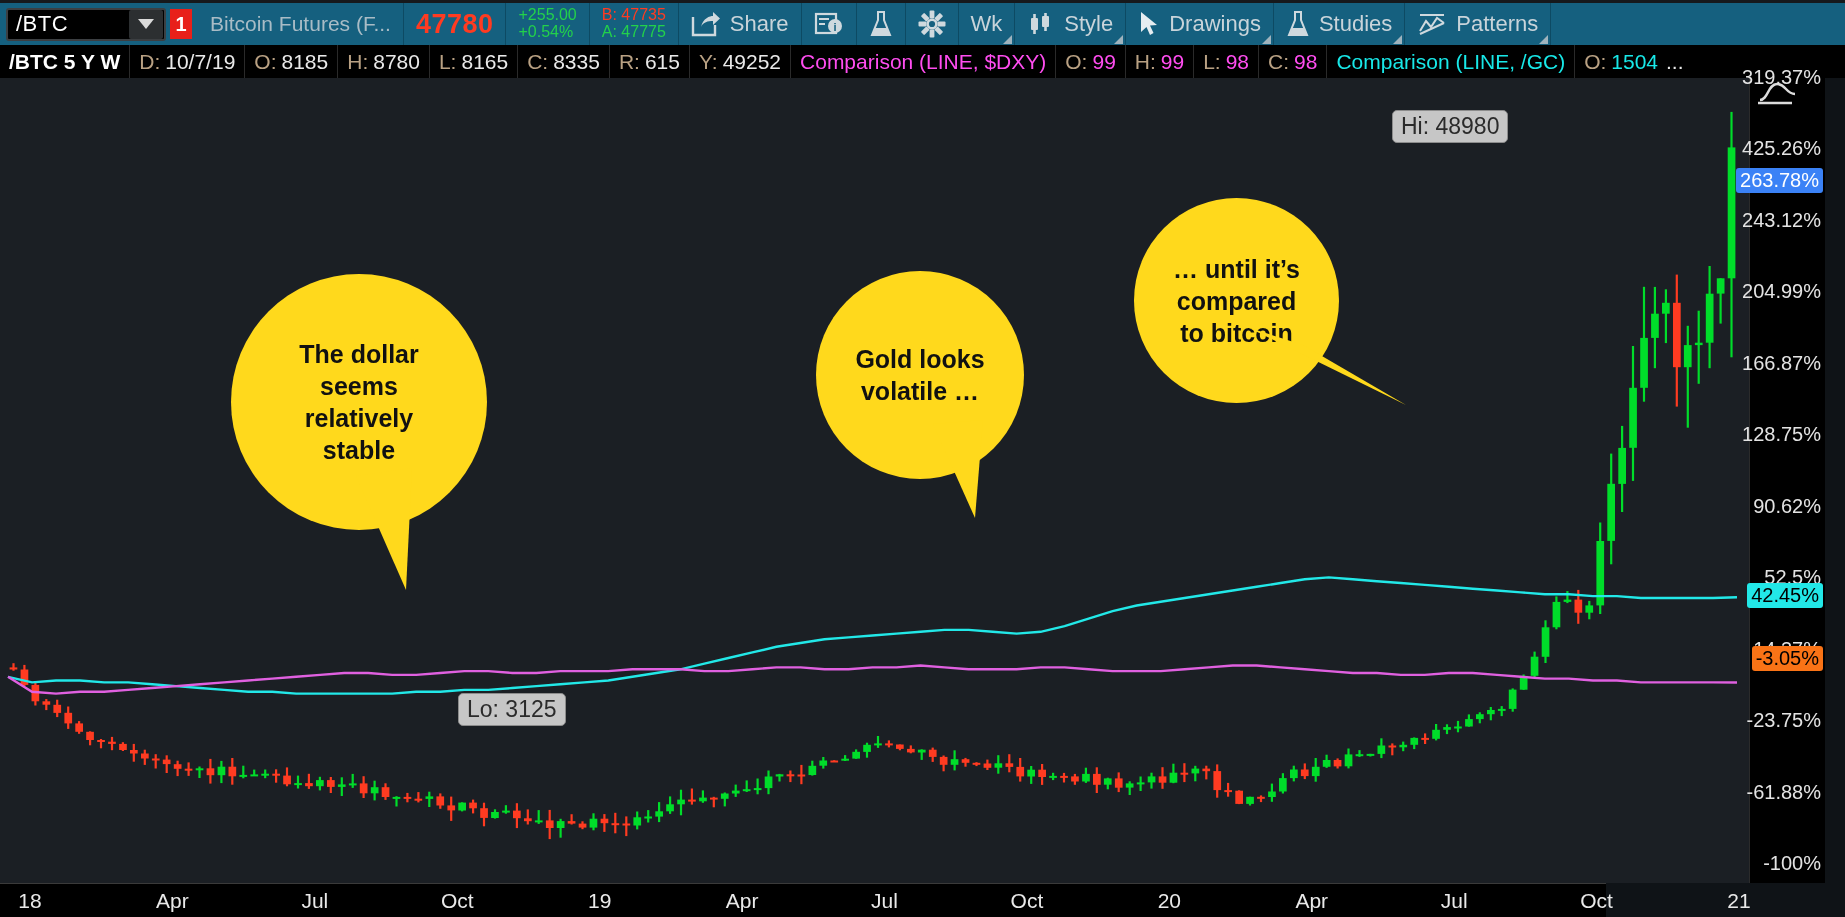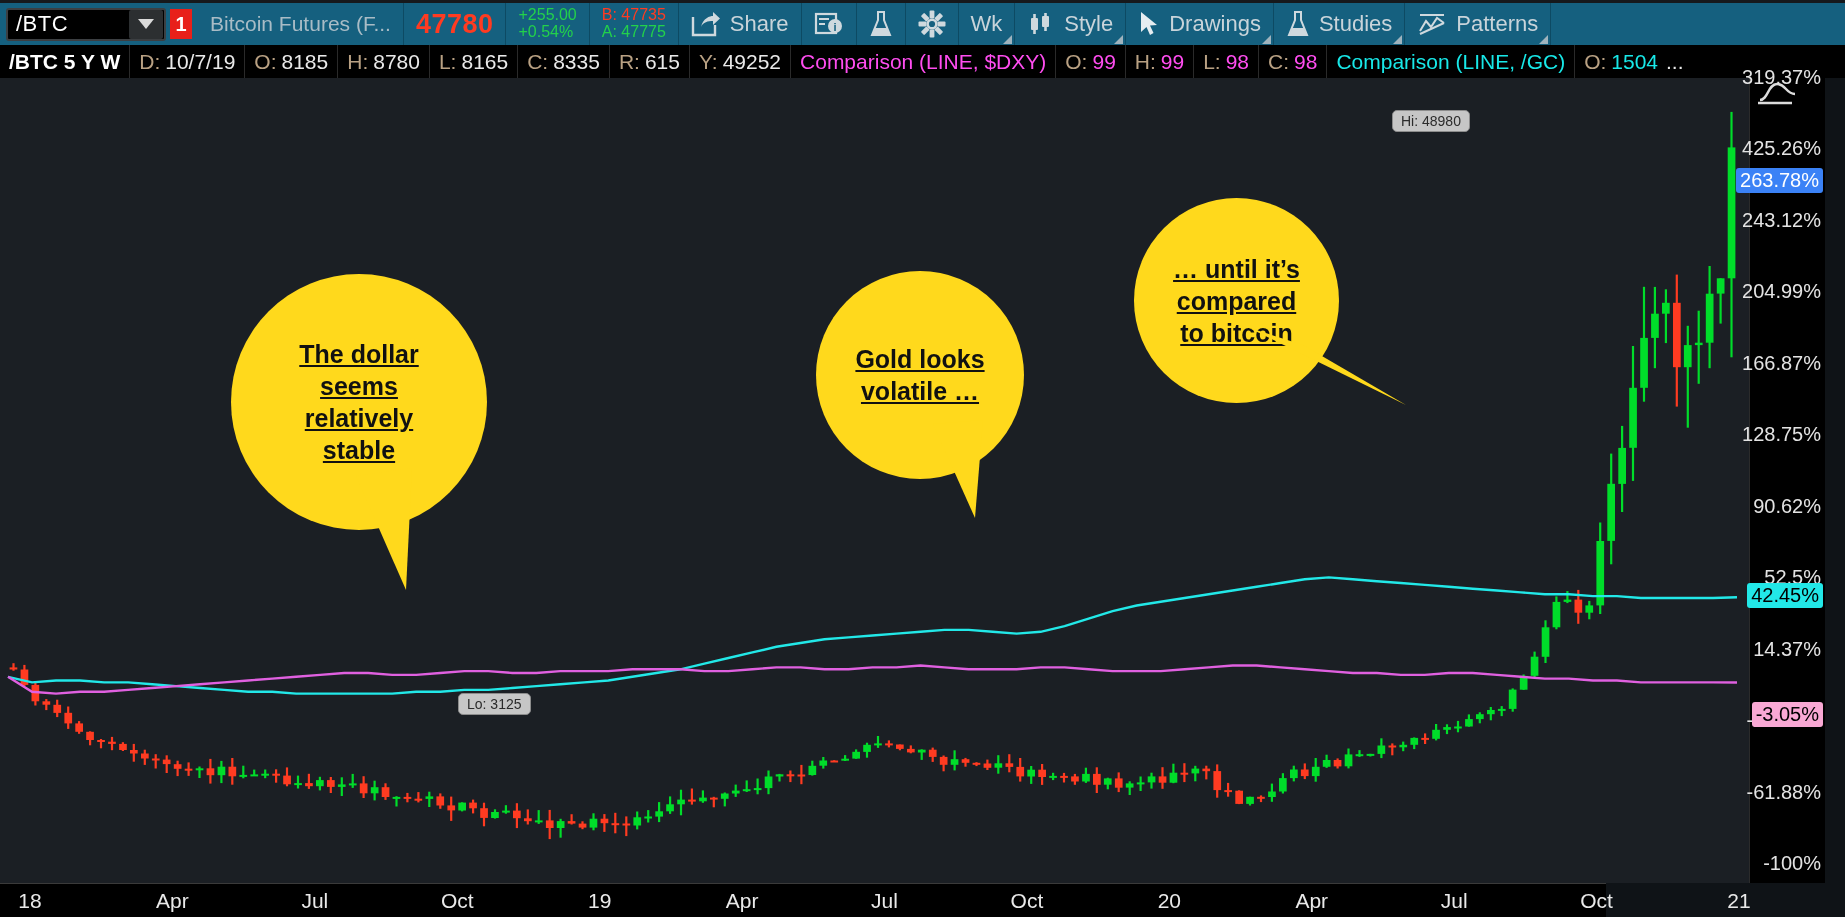--- a/index.html
+++ b/index.html
@@ -100,30 +100,30 @@
   }
   .ta-tick {
     position: absolute; top: 5px; color: #e9e9e9; font-size: 21px;
     transform: translateX(-50%); white-space: nowrap;
   }
 
   
   .hl-tip {
     position: absolute; background: #c6c6c6; color: #2b2b2b;
     border: 1px solid #8c8c8c; border-radius: 5px;
-    font-size: 14px; padding: 2px 8px; white-space: nowrap;
+    font-size: 23px; padding: 2px 8px; white-space: nowrap;
   }
   .hl-tip .num { color: #2b2b2b; }
 
   
   .bubble {
     position: absolute; background: #ffd91c; border-radius: 50%;
     display: flex; align-items: center; justify-content: center;
     text-align: center; color: #111; font-weight: bold;
-    line-height: 1.28; padding: 14px; text-decoration: underline;
+    line-height: 1.28; padding: 14px;
   }
   .bubble span { display: block; }
 </style>
 </head>
 <body>
 
 <div id="app">
 
   <div class="toolbar">
 
@@ -709,21 +709,21 @@
         <div class="pa-tick" style="top: 416.87px;">90.62%</div>
         <div class="pa-tick" style="top: 488.339px;">52.5%</div>
         <div class="pa-tick" style="top: 559.826px;">14.37%</div>
         <div class="pa-tick" style="top: 631.295px;">-23.75%</div>
         <div class="pa-tick" style="top: 702.783px;">-61.88%</div>
         <div class="pa-tick" style="top: 774.252px;">-100%</div>
       </div>
     <div id="pa-markers">
         <div class="pa-marker" style="background: #3b82f6; color: rgb(255, 255, 255); top: 90.2223px;">263.78%</div>
         <div class="pa-marker" style="background: rgb(34, 232, 232); color: rgb(0, 0, 0); top: 505.181px;">42.45%</div>
-        <div class="pa-marker" style="background: #f9a8d4; color: rgb(0, 0, 0); top: 624px;">-3.05%</div>
+        <div class="pa-marker" style="background: #f97316; color: rgb(0, 0, 0); top: 568px;">-3.05%</div>
       </div>
   </div>
 
   <div class="time-axis">
     <div id="ta-ticks">
         <div class="ta-tick" style="left: 30px;">18</div>
         <div class="ta-tick" style="left: 172.417px;">Apr</div>
         <div class="ta-tick" style="left: 314.833px;">Jul</div>
         <div class="ta-tick" style="left: 457.25px;">Oct</div>
         <div class="ta-tick" style="left: 599.667px;">19</div>

